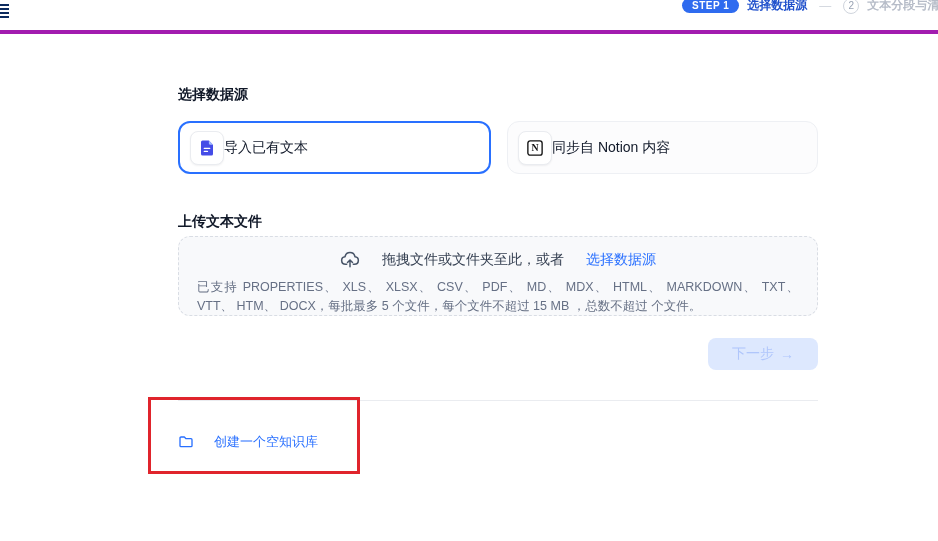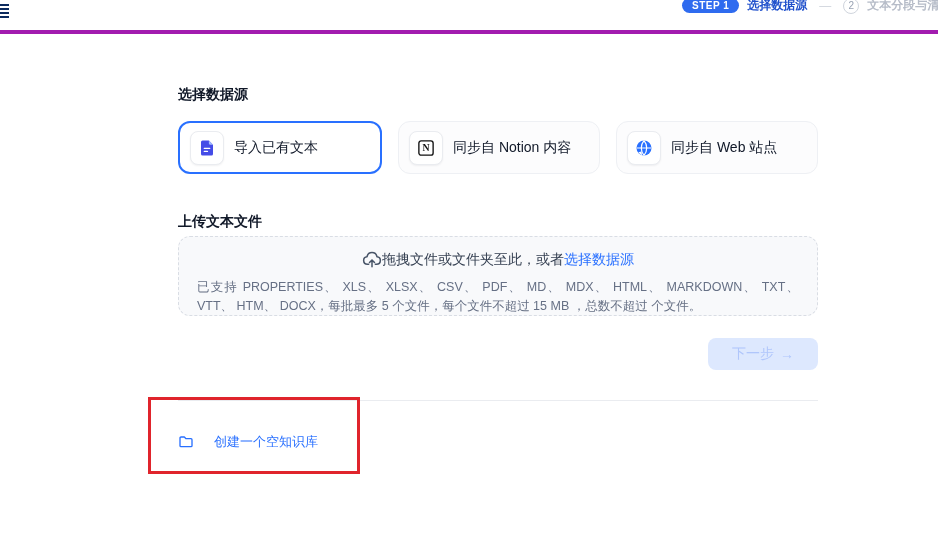--- a/index.html
+++ b/index.html
@@ -13,29 +13,29 @@
     padding:2px 10px;border-radius:999px;}
   .step-label-active{color:#2151cc;font-weight:700;}
   .step-sep{color:#d0d5dd;margin:0 4px;font-size:12px;}
   .step-circle{width:16px;height:16px;border:1.5px solid #d0d5dd;border-radius:50%;
     display:flex;align-items:center;justify-content:center;font-size:10px;color:#98a2b3;box-sizing:border-box;}
   .step-label-inactive{color:#b6bcc8;font-weight:600;}
   .main{width:640px;margin-left:178px;padding-top:51px;}
   .sec-heading{font-size:14px;font-weight:700;color:#101828;line-height:18px;}
   .cards{display:flex;gap:16px;margin-top:18px;}
   .card{flex:1;height:53px;box-sizing:border-box;border-radius:12px;display:flex;align-items:center;
-    gap:10px;padding:4px 10px;background:#fcfcfd;border:1px solid #eef0f4;cursor:pointer;}
+    padding:4px 10px;background:#fcfcfd;border:1px solid #eef0f4;cursor:pointer;}
   .card.active{background:#fff;border:2px solid #2970ff;}
   .icon-box{width:32px;height:32px;border-radius:8px;background:#fff;border:1px solid #eaecf0;
     box-shadow:0 1px 2px rgba(16,24,40,.06);display:flex;align-items:center;justify-content:center;flex:none;}
   .card-label{font-size:14px;color:#101828;}
   .upload-heading{margin-top:38px;}
   .dropzone{margin-top:6px;height:80px;box-sizing:border-box;border:1px dashed #d9dde4;
     border-radius:12px;background:#f8f9fb;padding:13px 18px 0 18px;}
-  .drop-main{display:flex;align-items:center;justify-content:center;gap:0;font-size:14px;color:#354052;}
+  .drop-main{display:flex;align-items:center;justify-content:center;gap:22px;font-size:14px;color:#354052;}
   .drop-link{color:#2970ff;cursor:pointer;}
   .drop-hint{margin-top:8px;font-size:12.5px;line-height:1.55;color:#667085;text-align:justify;}
   .btn-row{display:flex;justify-content:flex-end;margin-top:22px;}
   .next-btn{height:32px;padding:0 24px;border:none;border-radius:8px;background:#dde8fe;
     color:#b0c6fb;font-size:14px;font-family:inherit;display:flex;align-items:center;gap:6px;cursor:not-allowed;margin-left:26px;}
   .divider{margin-top:30px;border-top:1px solid #eaecf0;height:0;}
   .empty-link-row{margin-top:32px;display:flex;align-items:center;gap:20px;cursor:pointer;width:max-content;}
   .empty-link{font-size:13px;color:#2970ff;}
   .red-annotation{position:absolute;left:148px;top:397px;width:206px;height:71px;
     border:3px solid #e0242c;z-index:10;pointer-events:none;}
@@ -73,30 +73,20 @@
     </div>
     <div class="card">
       <span class="icon-box">
         <svg viewBox="0 0 24 24" width="18" height="18">
           <rect x="2.5" y="2.5" width="19" height="19" rx="3" fill="#fff" stroke="#111" stroke-width="1.8"></rect>
           <text x="12" y="16.5" font-family="Liberation Serif, serif" font-size="13" font-weight="bold" text-anchor="middle" fill="#111">N</text>
         </svg>
       </span>
       <span class="card-label">同步自 Notion 内容</span>
     </div>
-    <div class="card">
-      <span class="icon-box">
-        <svg viewBox="0 0 24 24" width="18" height="18">
-          <circle cx="12" cy="12" r="10" fill="#2970ff"></circle>
-          <path d="M2.5 12h19M12 2.2a15 15 0 0 1 0 19.6M12 2.2a15 15 0 0 0 0 19.6" stroke="#fff" stroke-width="1.6" fill="none"></path>
-          <path d="M4.5 17.5a10 10 0 0 0 5 4l-1-5z" fill="#fff"></path>
-        </svg>
-      </span>
-      <span class="card-label">同步自 Web 站点</span>
-    </div>
   </div>
 
   <div class="sec-heading upload-heading">上传文本文件</div>
 
   <div class="dropzone">
     <div class="drop-main">
       <span>
         <svg viewBox="0 0 24 24" width="20" height="20" fill="none" stroke="#475467" stroke-width="1.8" stroke-linecap="round" stroke-linejoin="round">
           <path d="M8 17H6.5a4.5 4.5 0 0 1-.42-8.98 6 6 0 0 1 11.84 0A4.5 4.5 0 0 1 17.5 17H16"></path>
           <path d="M12 12.5V20"></path>

